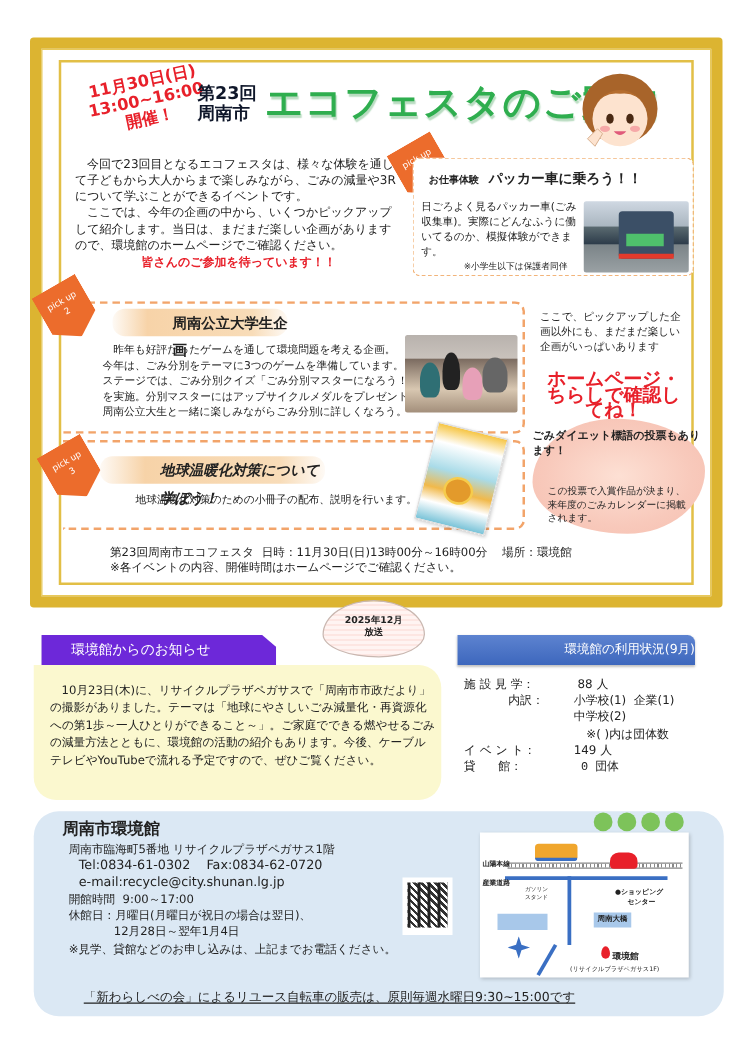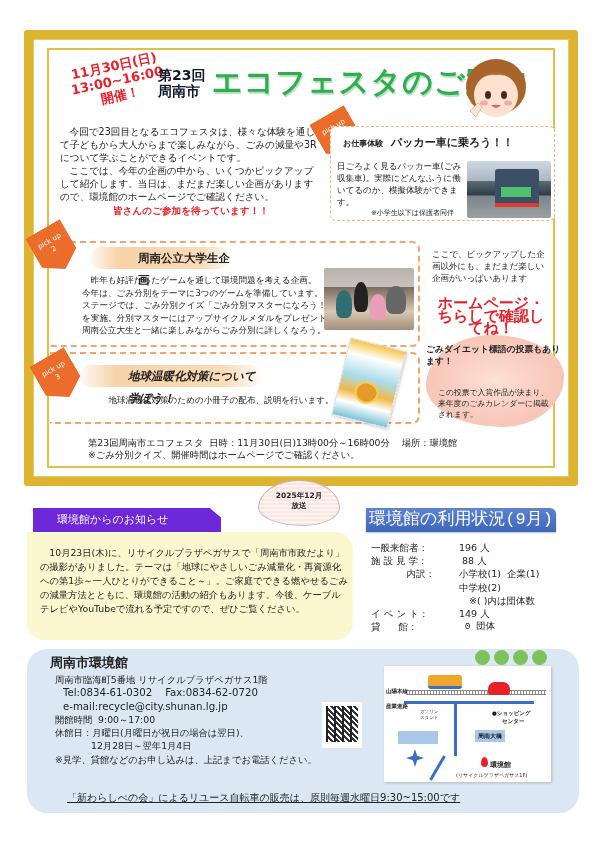--- a/index.html
+++ b/index.html
@@ -139,22 +139,22 @@
     background: #fbf8cf; border-radius: 0 18px 18px 18px;
   }
   .notice-text {
     position: absolute; left: 40px; top: 546px; width: 308px; font-size: 9.3px; line-height: 14px;
   }
   .notice-text p { text-indent: 1em; }
 
   
   .usage-tab {
     position: absolute; left: 366px; top: 508px; width: 190px; height: 24px;
-    background: linear-gradient(180deg,#5d83d0,#3d67bd); color: #fff; font-size: 17px; line-height: 24px;
-    text-align: center; border-radius: 0 6px 0 0; box-shadow: 0 1px 2px rgba(0,0,0,0.25); font-family: Liberation Mono, monospace;
+    background: linear-gradient(180deg,#5d83d0,#3d67bd); color: #fff; font-size: 10px; line-height: 24px;
+    text-align: right; border-radius: 0 6px 0 0; box-shadow: 0 1px 2px rgba(0,0,0,0.25);
   }
   .usage { position:absolute; left: 371px; top: 541px; font-size: 9.5px; line-height: 13.2px; }
   .usage .row { display:flex; }
   .usage .k { width: 68px; white-space: nowrap; }
   .usage .v { padding-left: 20px; white-space: nowrap; }
   .usage .sub { padding-left: 88px; white-space: nowrap; }
 
   
   .contact-box {
     position: absolute; left: 27px; top: 649px; width: 552px; height: 164px;
@@ -283,39 +283,35 @@
 
 <div class="side-note">ここで、ピックアップした企画以外にも、まだまだ楽しい企画がいっぱいあります</div>
 <div class="side-red">ホームページ・ちらしで確認してね！</div>
 <div class="cloud">
   <div class="t1">ごみダイエット標語の投票もあります！</div>
   <div class="t2">この投票で入賞作品が決まり、来年度のごみカレンダーに掲載されます。</div>
 </div>
 
 <div class="fest-info">
   <div style="white-space:pre;">第23回周南市エコフェスタ  日時：11月30日(日)13時00分～16時00分    場所：環境館</div>
-  <div>※ごみ分別クイズ、開催時間はホームページでご確認ください。</div>
+  <div>※各イベントの内容、開催時間はホームページでご確認ください。</div>
 </div>
 
 <div class="notice-box"></div>
 <div class="notice-tab">環境館からのお知らせ</div>
 <div class="notice-text">
   <p>10月23日(木)に、リサイクルプラザペガサスで「周南市市政だより」の撮影がありました。テーマは「地球にやさしいごみ減量化・再資源化への第1歩～一人ひとりができること～」。ご家庭でできる燃やせるごみの減量方法とともに、環境館の活動の紹介もあります。今後、ケーブルテレビやYouTubeで流れる予定ですので、ぜひご覧ください。</p>
 </div>
 <div class="bcloud">
   <div style="margin-top:-6px;">2025年12月</div>
   <div>放送</div>
 </div>
 
 <div class="usage-tab">環境館の利用状況(9月)</div>
 <div class="usage">
-  <div class="row">
-      <span class="k">一般来館者：</span>
-      <span class="v">196 人</span>
-    </div>
   <div class="row">
       <span class="k">施 設 見 学：</span>
       <span class="v" style="white-space:pre;"> 88 人</span>
     </div>
   <div class="row">
       <span class="k" style="text-align:right;padding-right:4px;">内訳：</span>
       <span class="v" style="white-space:pre;">小学校(1)  企業(1)</span>
     </div>
   <div class="sub">中学校(2)</div>
   <div class="sub" style="padding-left:98px;">※( )内は団体数</div>

